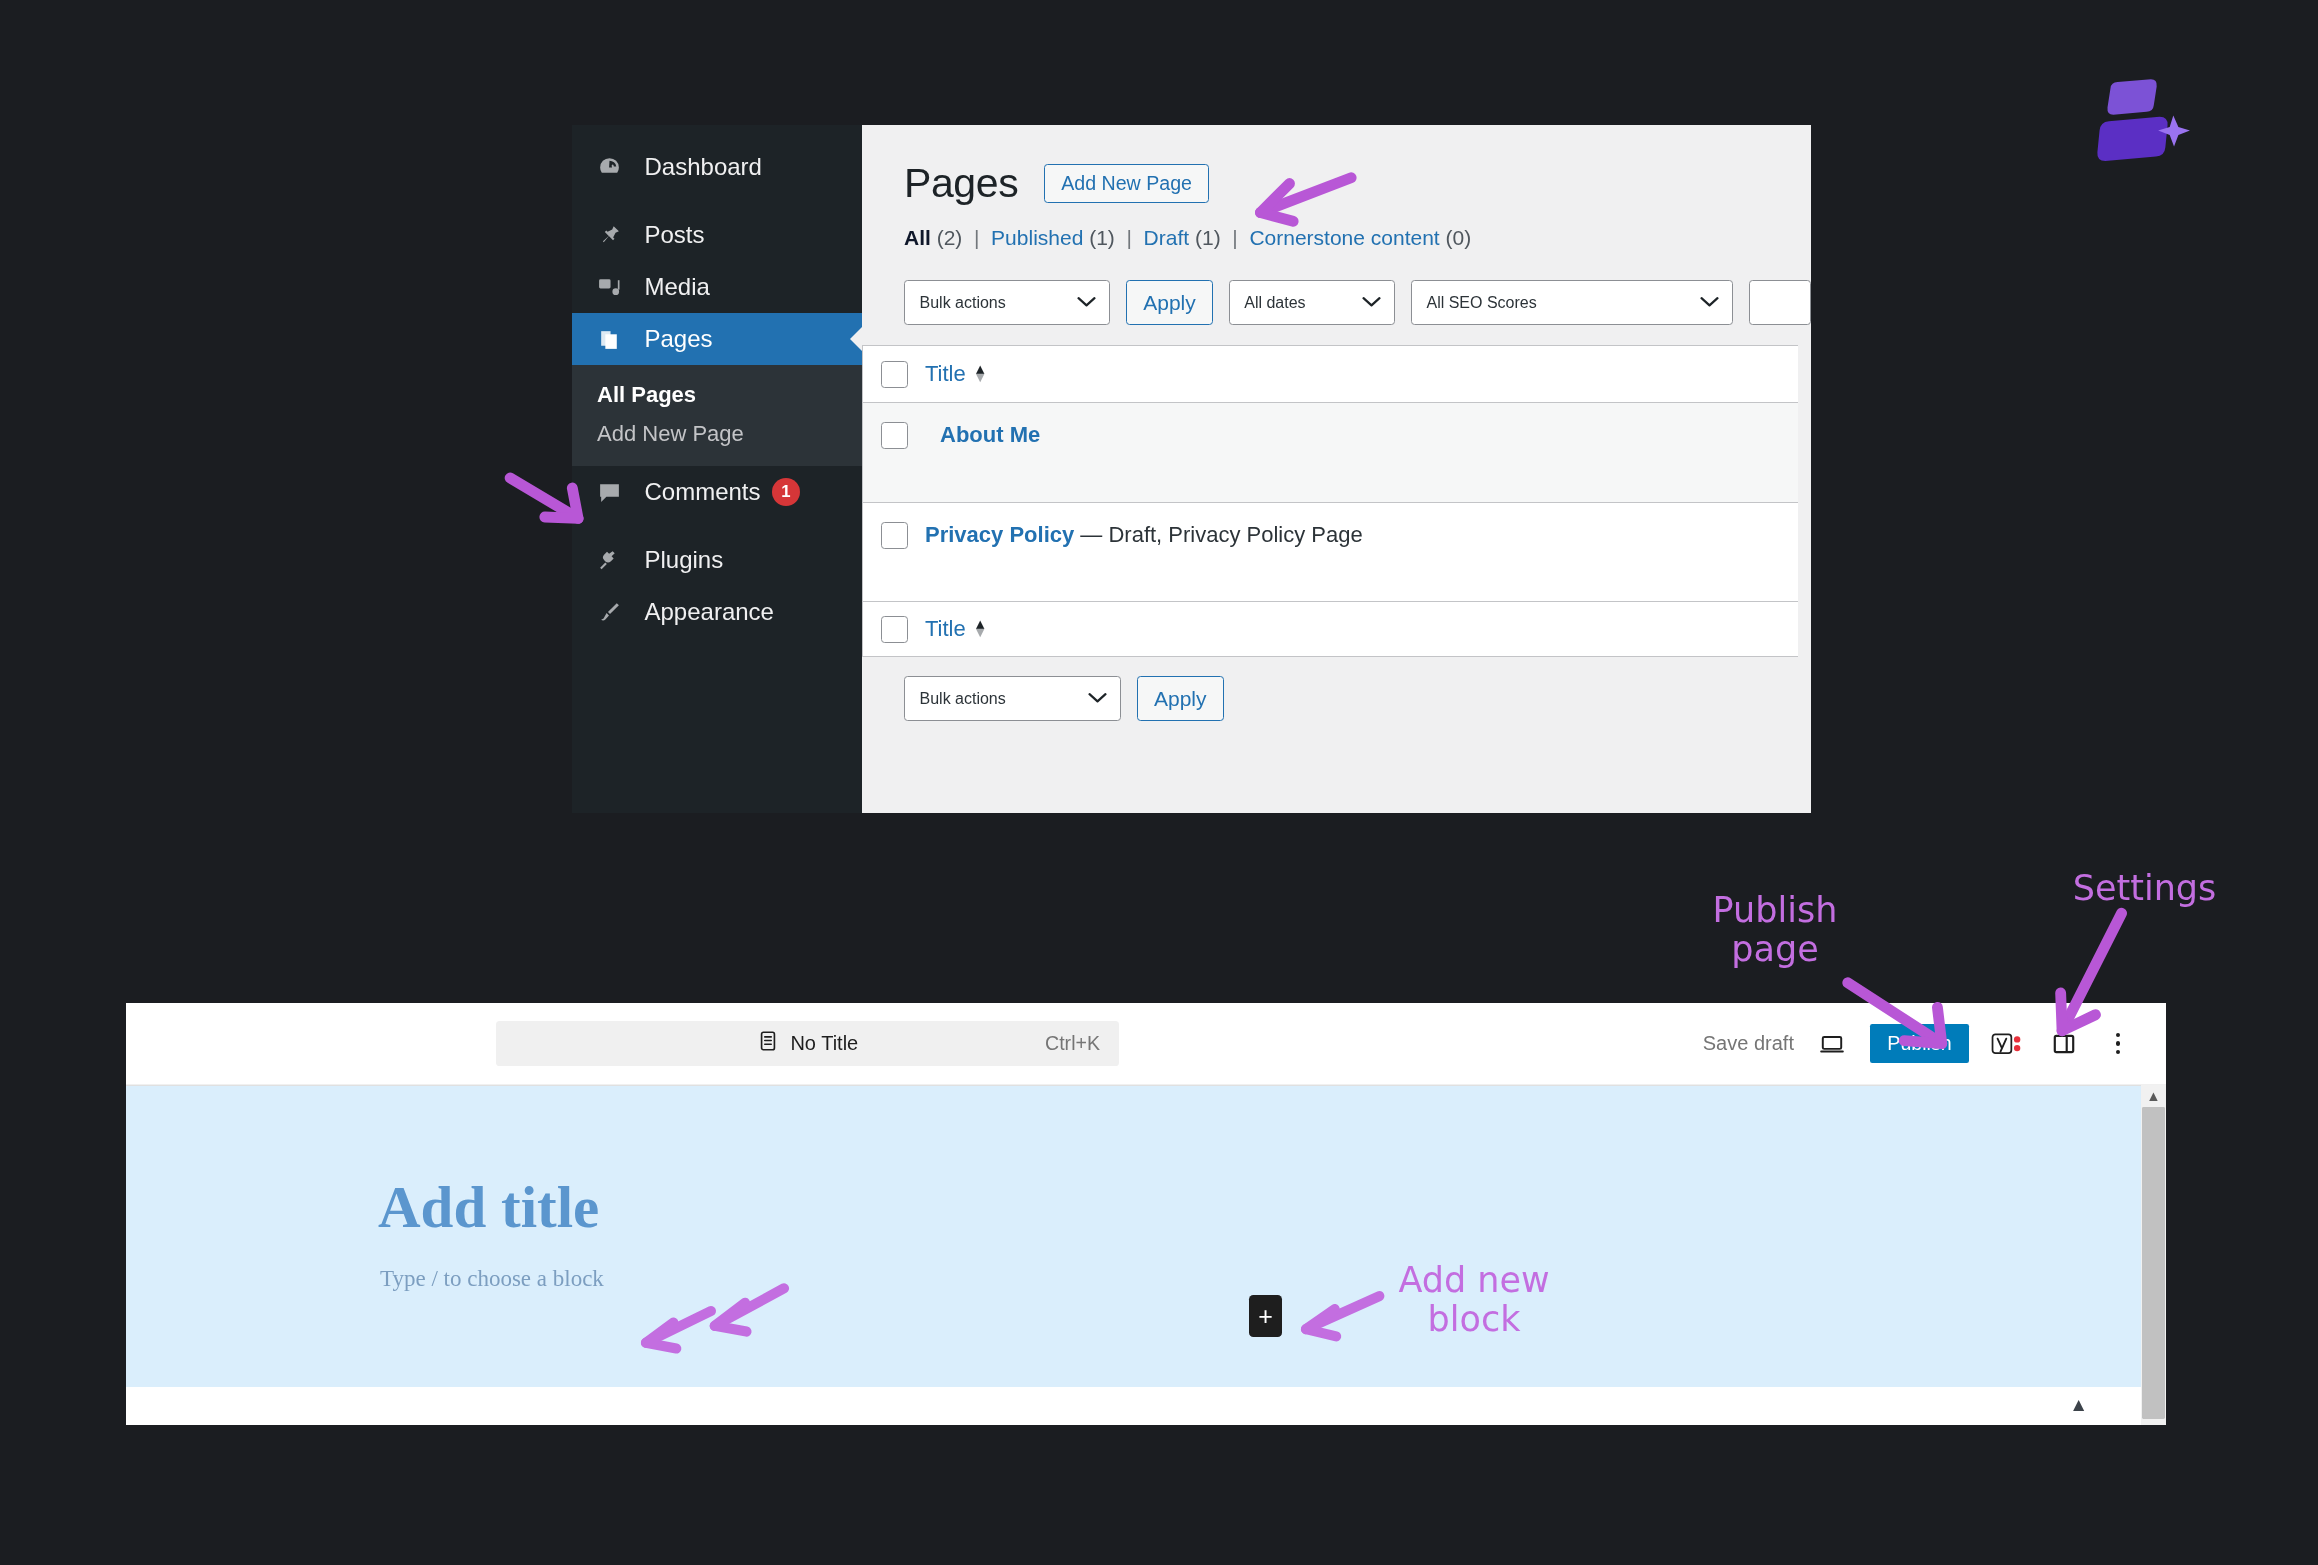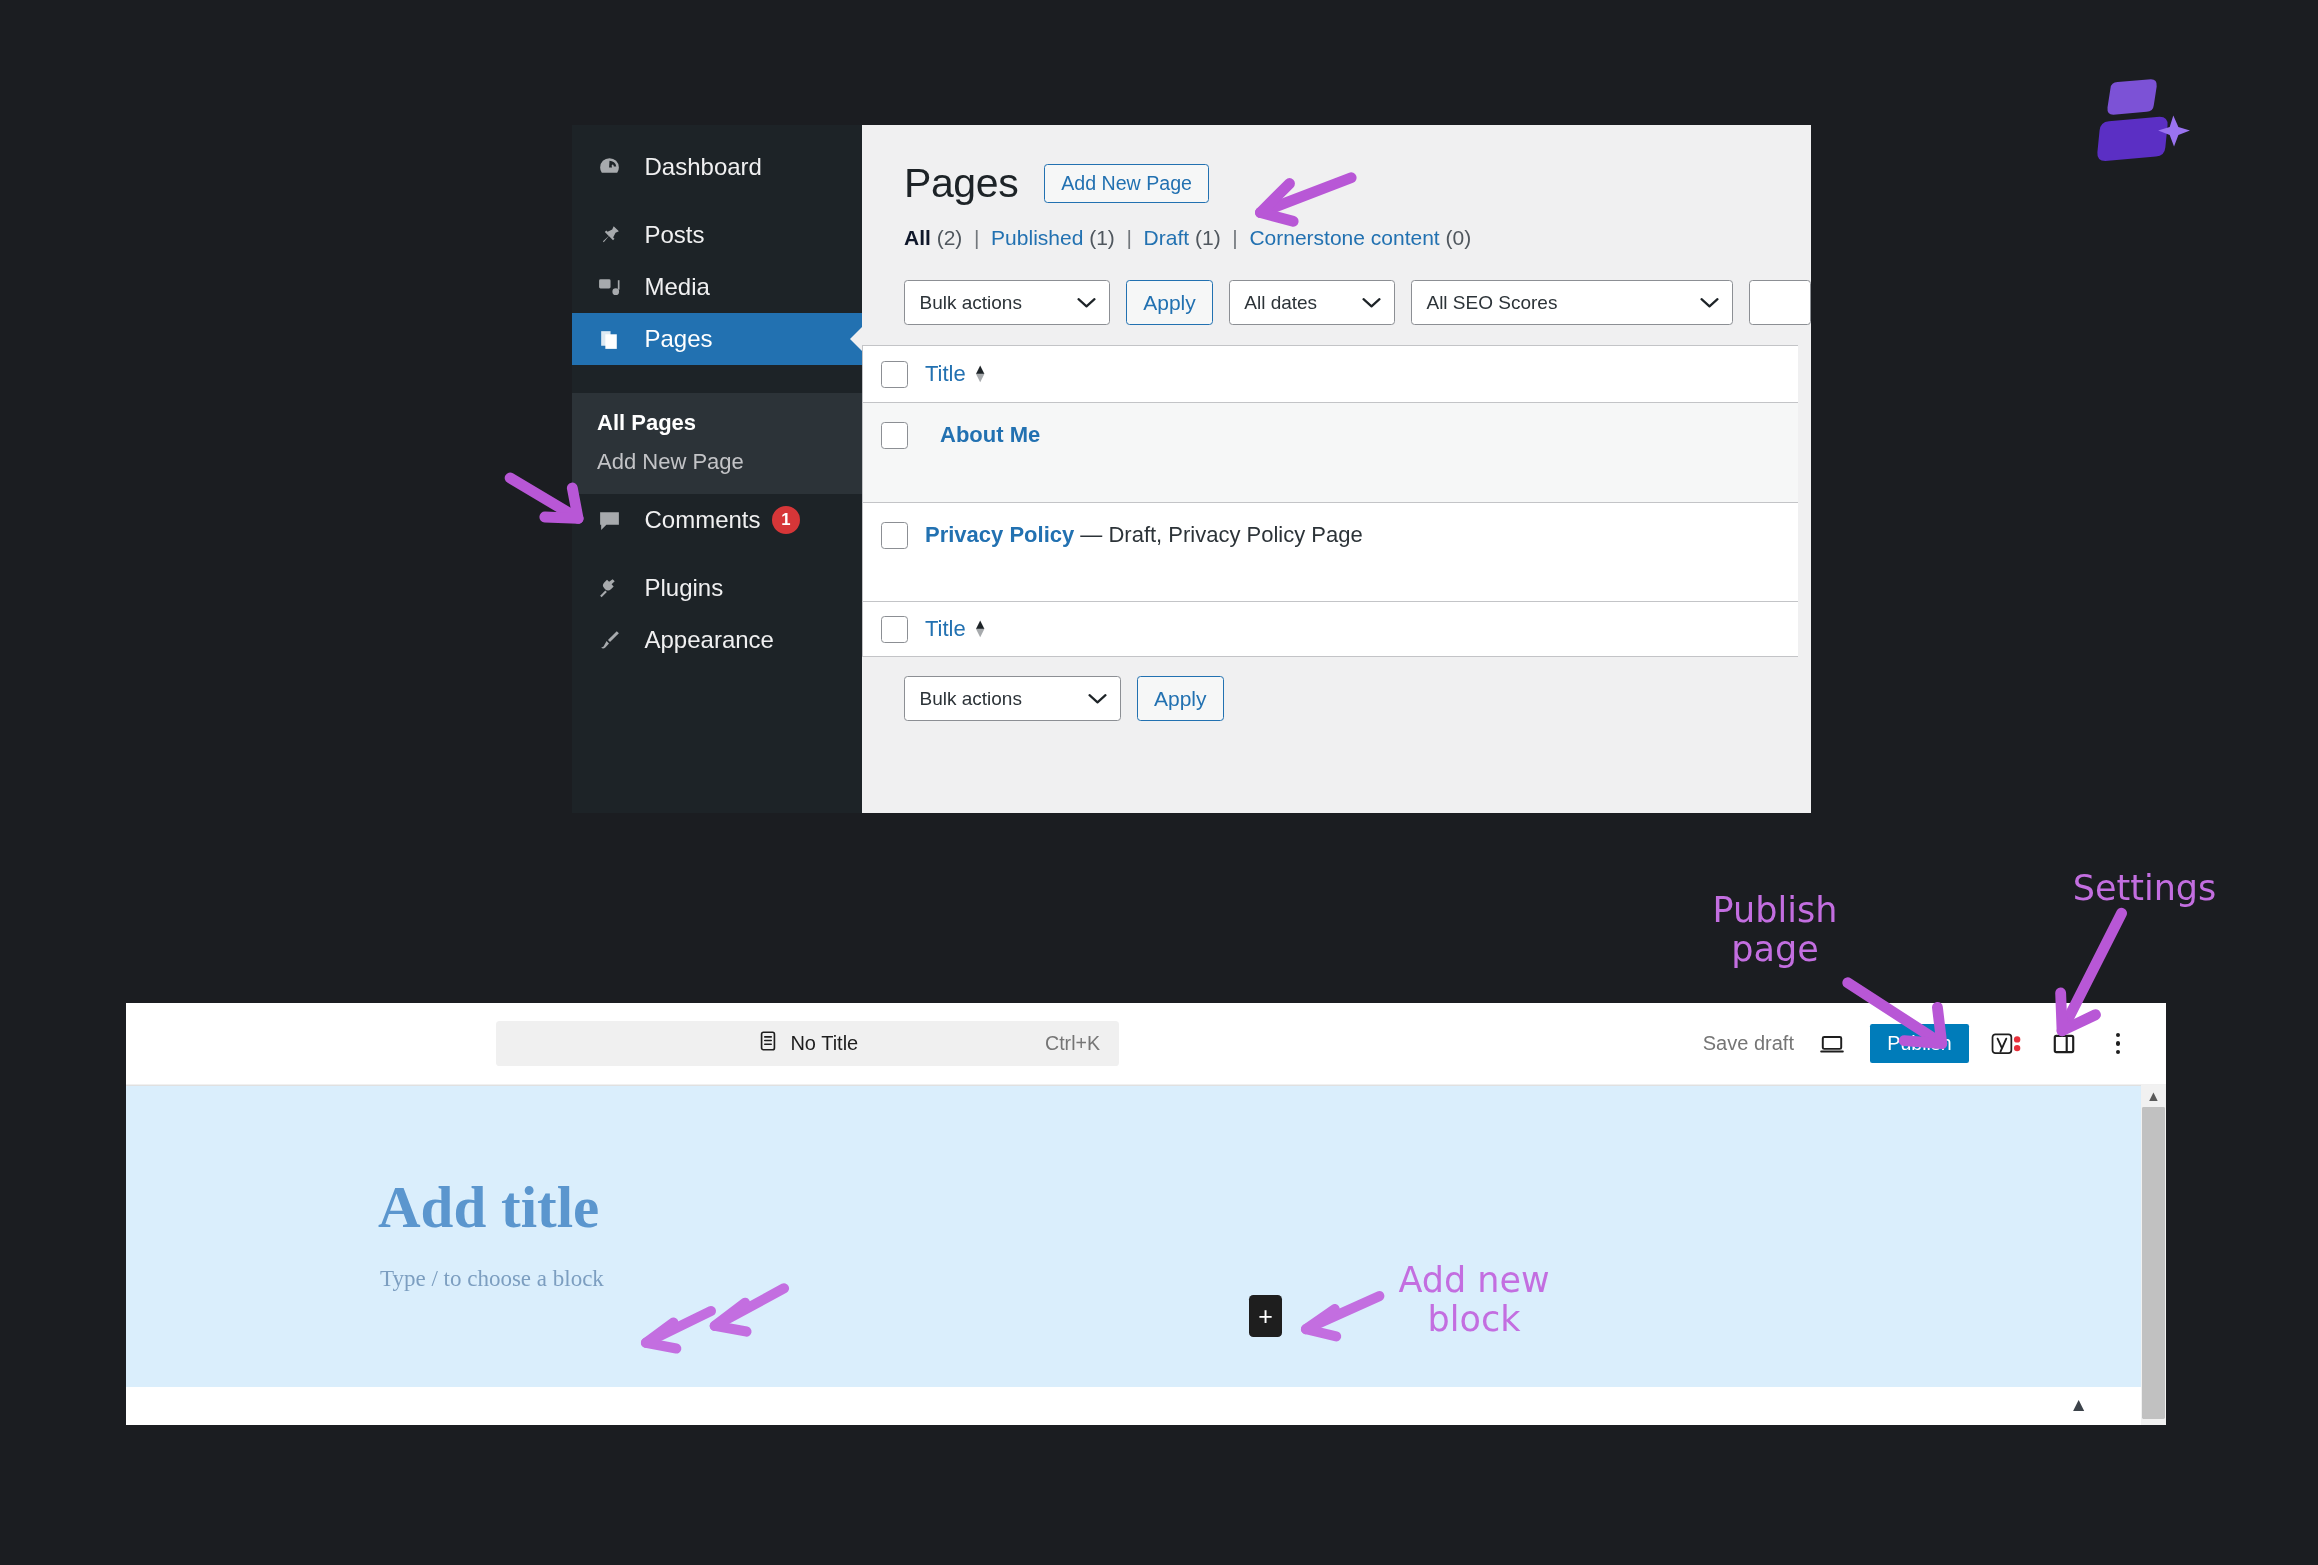--- a/index.html
+++ b/index.html
@@ -74,21 +74,20 @@
     right: -0.7px;
     top: 50%;
     transform: translateY(-50%);
     border-top: 13px solid transparent;
     border-bottom: 13px solid transparent;
     border-right: 13px solid #f0f0f1;
   }
   .wp-submenu {
     background: #2c3338;
     padding: 10px 0 13px 0;
-    margin-top: 28px;
   }
   .wp-sub-item {
     padding: 6.5px 0 6.5px 25px;
     font-size: 22px;
     color: #c3c4c7;
   }
   .wp-sub-item.current {
     color: #fff;
     font-weight: bold;
   }
@@ -154,21 +153,21 @@
     display: flex;
     align-items: center;
     padding: 30px 0 0 42px;
     gap: 16px;
   }
   .sel {
     position: relative;
     background: #fff;
     border: 0.7px solid #8c8f94;
     border-radius: 3.6px;
-    font-size: 19px;
+    font-size: 16px;
     color: #2c3338;
     height: 45px;
     display: inline-flex;
     align-items: center;
     padding: 0 46px 0 14.5px;
     box-sizing: border-box;
     white-space: nowrap;
   }
   .sel .chev {
     position: absolute;

